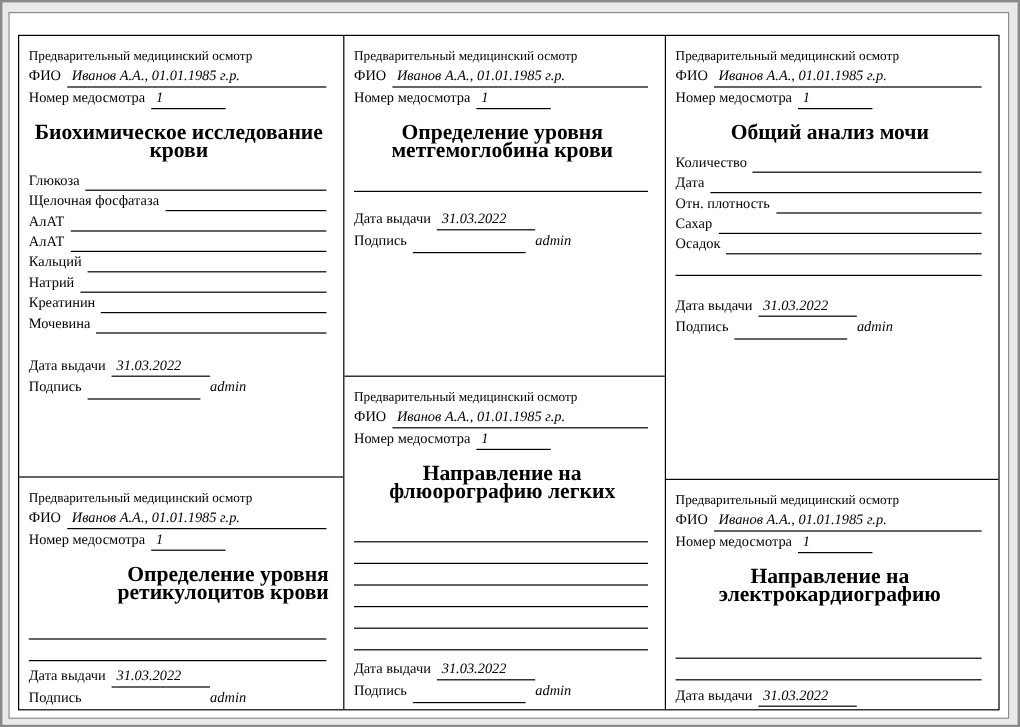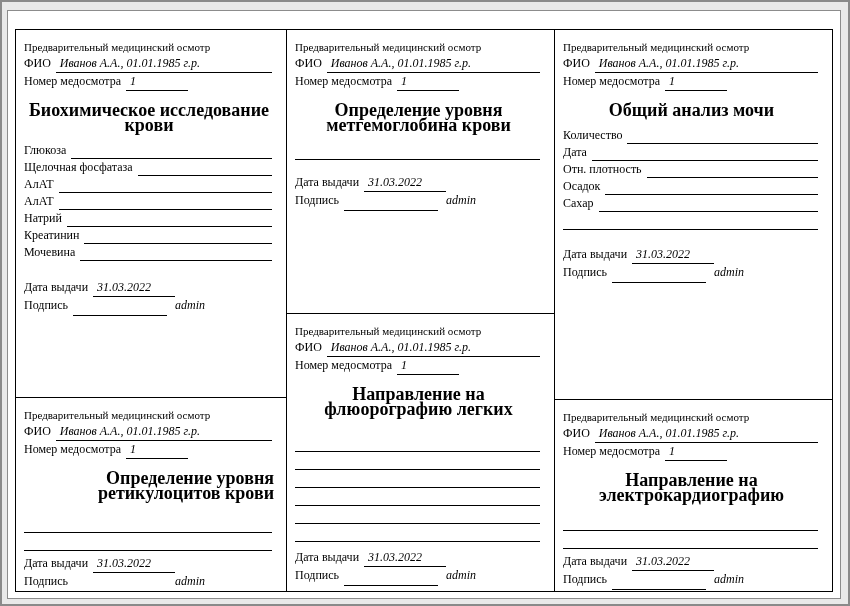--- a/index.html
+++ b/index.html
@@ -51,21 +51,21 @@
   .blanks .blank-line{height:17px;border-bottom:1px solid #000;margin-right:2px;}
 
   
   .f-biochem .date-line{margin-top:19px;}
   .f-methb   .date-line{margin-top:15px;}
   .f-urine   .date-line{margin-top:17px;}
   .f-fluoro  .title{margin-bottom:17px;}
   .f-fluoro  .date-line{margin-top:8px;}
   .f-reticulo .title{margin-bottom:14px;text-align:right;}
   .f-reticulo .date-line{margin-top:5px;}
-  .f-ecg     .title{margin-bottom:10px;}
+  .f-ecg     .title{margin-bottom:28px;}
   .f-ecg     .date-line{margin-top:5px;}
 </style>
 </head>
 <body>
 
 <div class="viewport">
   <div class="page">
     <div class="sheet">
 
       <div class="col col-1">
@@ -92,20 +92,24 @@
               </div>
               <div class="field-line">
                 <span class="flabel">АлАТ</span>
                 <span class="ufill"></span>
               </div>
               <div class="field-line">
                 <span class="flabel">АлАТ</span>
                 <span class="ufill"></span>
               </div>
               <div class="field-line">
+                <span class="flabel">Кальций</span>
+                <span class="ufill"></span>
+              </div>
+              <div class="field-line">
                 <span class="flabel">Натрий</span>
                 <span class="ufill"></span>
               </div>
               <div class="field-line">
                 <span class="flabel">Креатинин</span>
                 <span class="ufill"></span>
               </div>
               <div class="field-line">
                 <span class="flabel">Мочевина</span>
                 <span class="ufill"></span>
@@ -227,25 +231,25 @@
               </div>
               <div class="field-line">
                 <span class="flabel">Дата</span>
                 <span class="ufill"></span>
               </div>
               <div class="field-line">
                 <span class="flabel">Отн. плотность</span>
                 <span class="ufill"></span>
               </div>
               <div class="field-line">
+                <span class="flabel">Сахар</span>
+                <span class="ufill"></span>
+              </div>
+              <div class="field-line">
                 <span class="flabel">Осадок</span>
-                <span class="ufill"></span>
-              </div>
-              <div class="field-line">
-                <span class="flabel">Сахар</span>
                 <span class="ufill"></span>
               </div>
             </div>
           <div class="blanks">
               <div class="blank-line"></div>
             </div>
           <div class="line date-line">
             <span class="lbl">Дата выдачи</span>
             <span class="uval date-u">31.03.2022</span>
           </div>

